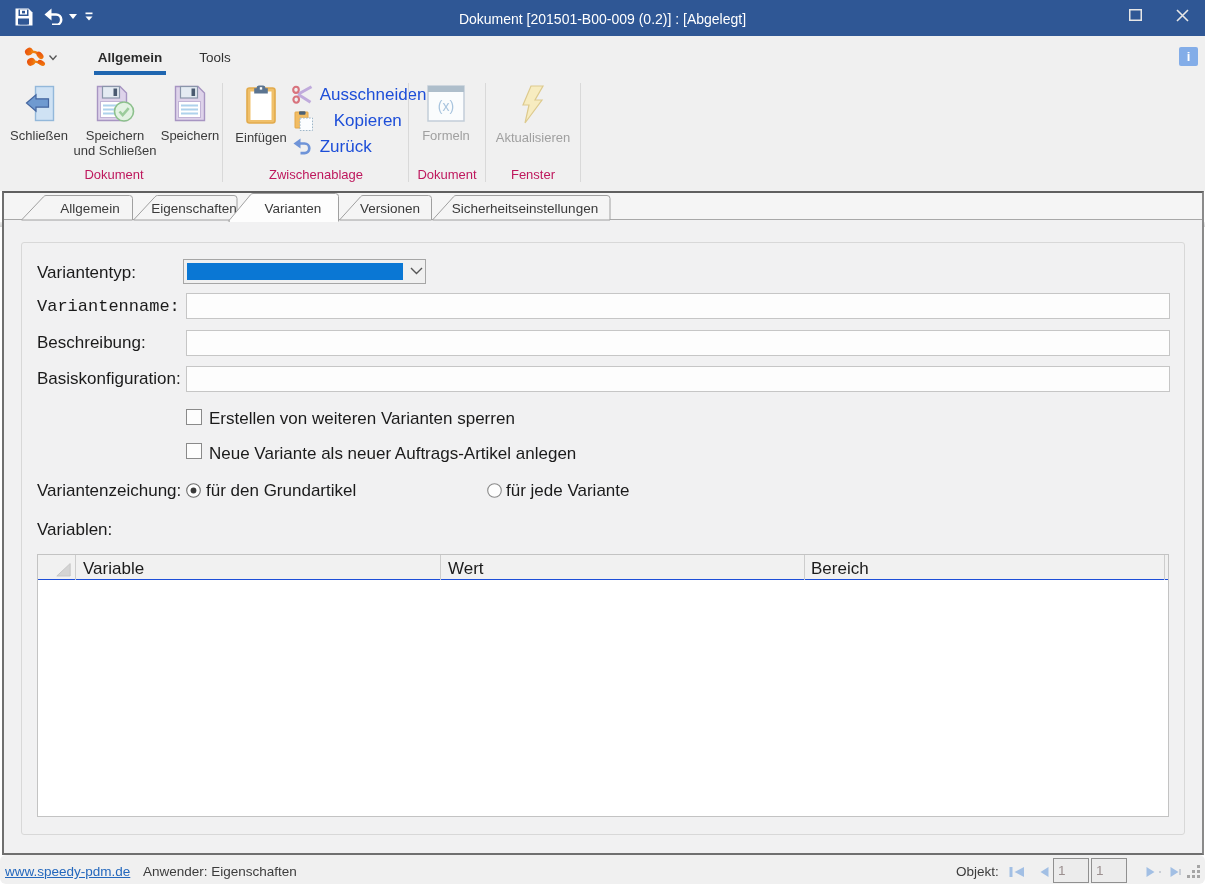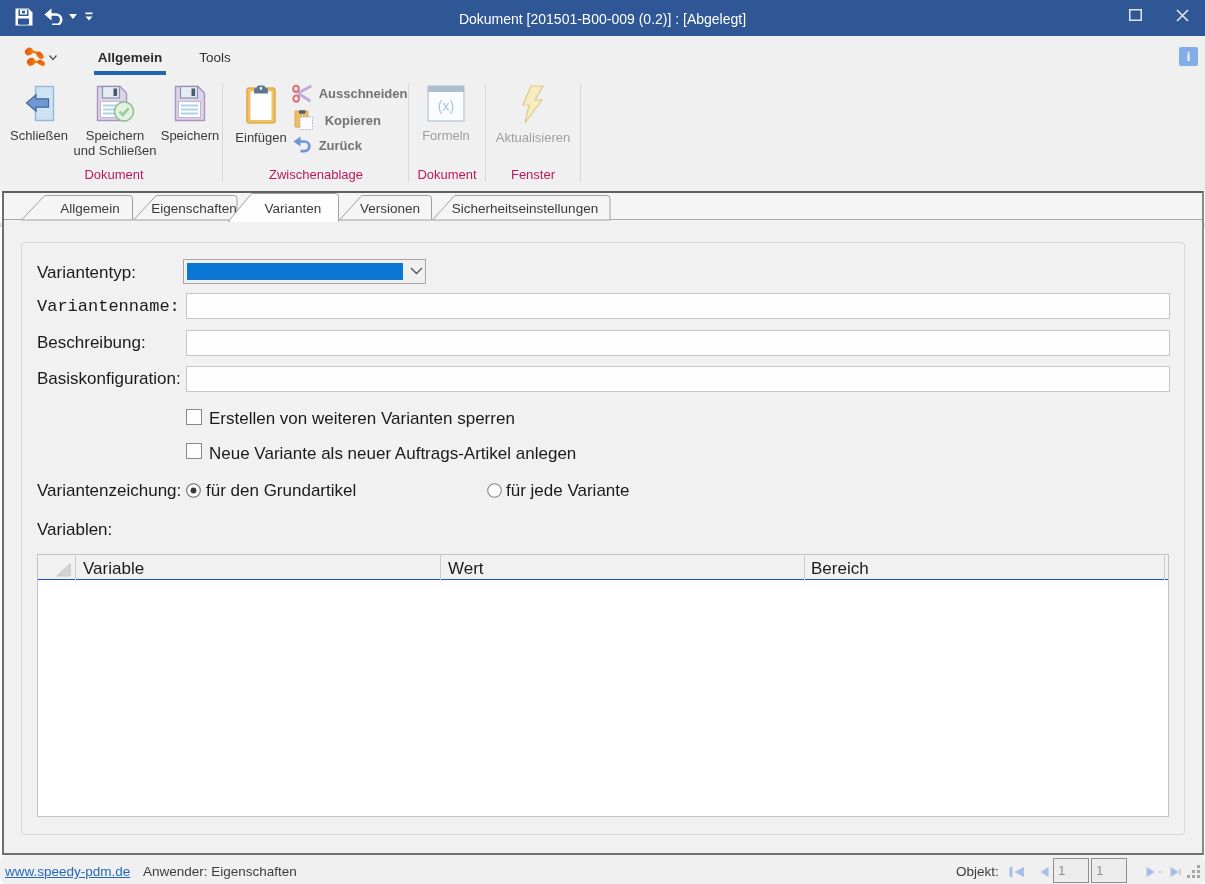--- a/index.html
+++ b/index.html
@@ -13,21 +13,21 @@
   #ribbon { position:absolute; top:36px; left:0; width:1205px; height:155px; background:#f0f0f0; }
   #ribbonshadow { position:absolute; top:186px; left:0; width:1205px; height:5px; background:linear-gradient(#f0f0f0,#d2d2d2); }
   .rtab { position:absolute; top:14px; font-size:13.5px; color:#333; }
   #rtab-allg { left:94px; width:72px; text-align:center; font-weight:bold; color:#2b2b2b; }
   #rtab-allg-bar { position:absolute; top:35px; left:94px; width:72px; height:4px; background:#1f66b0; }
   #rtab-tools { left:196px; width:38px; text-align:center; }
   .bigbtn { position:absolute; top:49px; text-align:center; }
   .bigbtn .lbl { font-size:13px; color:#3b3b3b; line-height:15px; margin-top:6px; }
   .grplbl { position:absolute; top:131px; font-size:13px; color:#be185d; text-align:center; }
   .vsep { position:absolute; top:47px; width:1px; height:99px; background:#d9d9d9; }
-  .smallbtn { position:absolute; height:18px; font-size:13px; color:#737373;font-weight:bold; }
+  .smallbtn { position:absolute; height:18px; font-size:17px; color:#1d4ed8; }
   .smallbtn svg { vertical-align:middle; }
   .smallbtn span { vertical-align:middle; }
   
   #pageframe { position:absolute; top:191px; left:2px; width:1202px; height:664px; background:#f1f1f2; border-top:2px solid #606060; border-left:2px solid #6f6f6f; border-right:2px solid #8a8a8a; border-bottom:2px solid #6f6f6f; }
   #tabstripbg { position:absolute; left:4px; top:193px; width:1198px; height:27px; background:#f5f5f5; border-bottom:1px solid #a8a8a8; }
   
   #panel { position:absolute; left:17px; top:49px; width:1164px; height:593px; border:1px solid #d8d8d8; border-radius:3px; }
   .flabel { position:absolute; font-size:17px; color:#1b1b1b; }
   .tinput { position:absolute; left:182px; width:984px; height:26px; background:#fdfdfd; border:1px solid #c6c6c6; }
   .cb { position:absolute; width:16px; height:16px; background:#fdfdfd; border:1px solid #8a8a8a; }
@@ -148,21 +148,21 @@
         <ellipse cx="4.2" cy="14.6" rx="2.8" ry="3.1" fill="none" stroke="#d8737d" stroke-width="2.1"></ellipse>
       </svg>
       <span style="margin-left:2px;">Ausschneiden</span>
     </div>
     <div class="smallbtn" style="left:292px;top:74px;">
       <svg width="21" height="20" viewBox="0 0 21 20">
         <rect x="3" y="1" width="13" height="16" rx="0.5" fill="#f2bc62" stroke="#e2a84a" stroke-width="1"></rect>
         <rect x="7" y="0.2" width="6.5" height="3.6" rx="1" fill="#4a6076"></rect>
         <rect x="8" y="7" width="12.5" height="12.5" fill="#fbfdff" stroke="#9fb6c8" stroke-width="1" stroke-dasharray="1.7 1.3"></rect>
       </svg>
-      <span style="margin-left:8px;">Kopieren</span>
+      <span style="margin-left:16px;">Kopieren</span>
     </div>
     <div class="smallbtn" style="left:292px;top:100px;">
       <svg width="20" height="18" viewBox="0 0 20 18">
         <path d="M5 5.5 H12.5 a4.8 4.8 0 0 1 0 9.6 H8.5" fill="none" stroke="#6f94d8" stroke-width="2.7"></path>
         <path d="M8.5 0.5 L1.5 5.5 L8.5 10.5 Z" fill="#6f94d8"></path>
       </svg>
       <span style="margin-left:3px;">Zurück</span>
     </div>
     <div class="grplbl" style="left:232px;width:168px;">Zwischenablage</div>
     <div class="vsep" style="left:408px;"></div>

